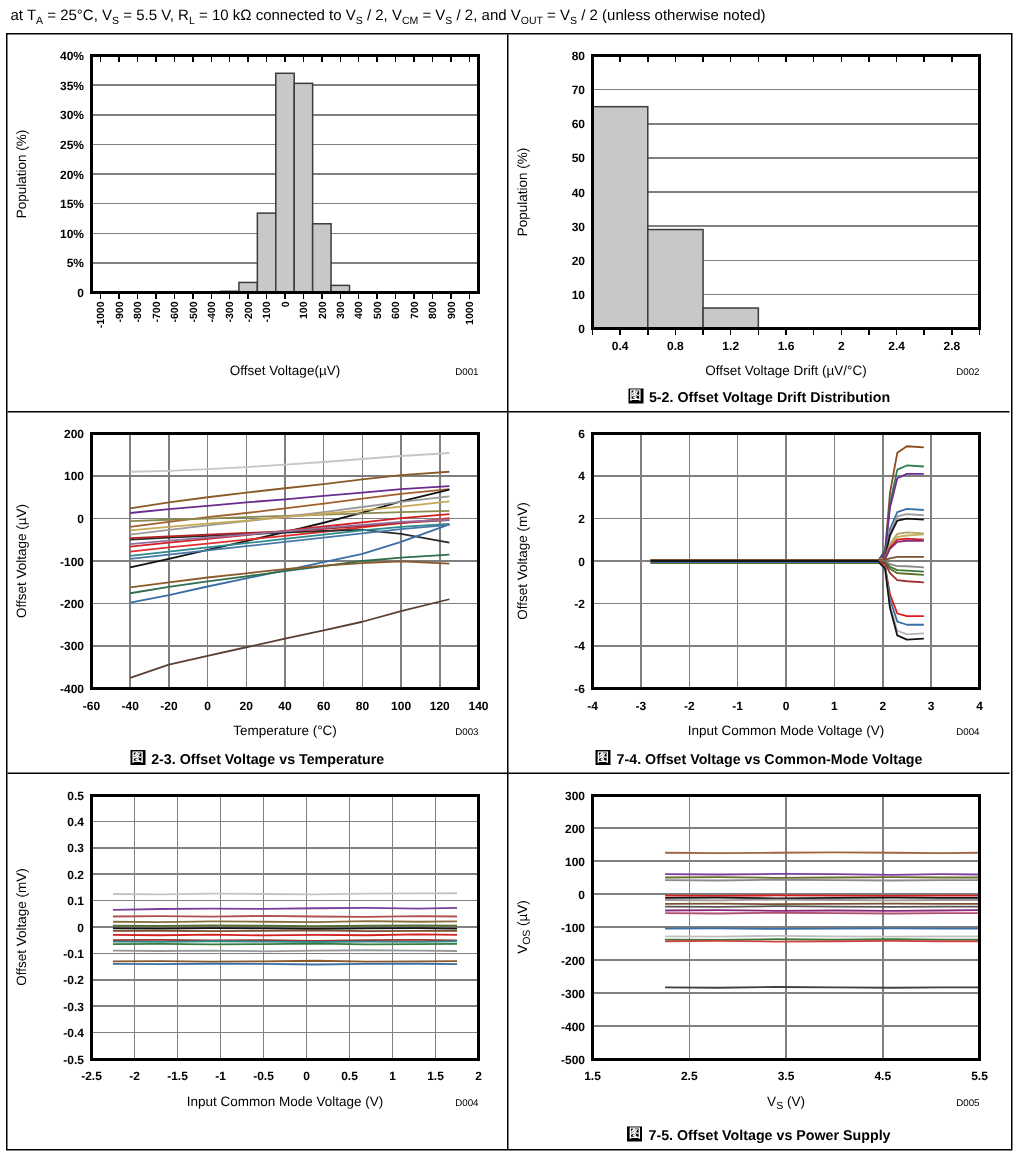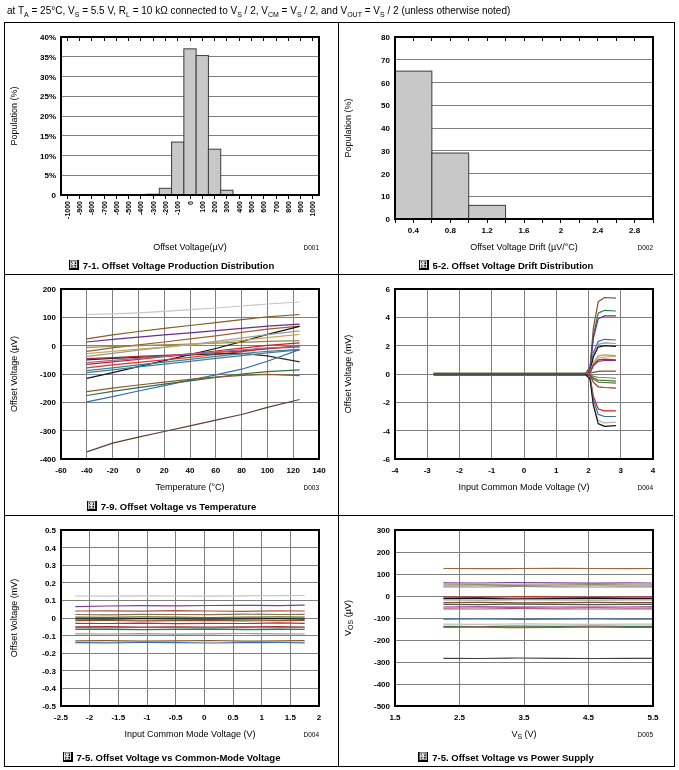--- a/index.html
+++ b/index.html
@@ -107,23 +107,20 @@
           <text x="246.92857142857144" y="176" text-anchor="end" font-size="7" font-weight="bold" transform="rotate(-90 246.92857142857144 176)">500</text>
           <text x="259.2142857142857" y="176" text-anchor="end" font-size="7" font-weight="bold" transform="rotate(-90 259.2142857142857 176)">600</text>
           <text x="271.5" y="176" text-anchor="end" font-size="7" font-weight="bold" transform="rotate(-90 271.5 176)">700</text>
           <text x="283.7857142857143" y="176" text-anchor="end" font-size="7" font-weight="bold" transform="rotate(-90 283.7857142857143 176)">800</text>
           <text x="296.07142857142856" y="176" text-anchor="end" font-size="7" font-weight="bold" transform="rotate(-90 296.07142857142856 176)">900</text>
           <text x="308.3571428571429" y="176" text-anchor="end" font-size="7" font-weight="bold" transform="rotate(-90 308.3571428571429 176)">1000</text>
           <text x="183" y="225" text-anchor="middle" font-size="9"><tspan>Offset Voltage(µV)</tspan></text>
           <text x="10" y="91" text-anchor="middle" font-size="9" transform="rotate(-90 10 91)"><tspan>Population (%)</tspan></text>
           <text x="312" y="225" text-anchor="end" font-size="6.5" fill="#b9b9b9">D001</text>
         </svg>
-      <div class="caption">
-        <span class="glyph">图</span><span>7-1. Offset Voltage Production Distribution</span>
-      </div>
     </div>
 
     <div class="cell">
       <svg width="330" height="230">
           <line x1="54" x2="312" y1="171.25" y2="171.25" stroke="#7f7f7f" stroke-width="1" shape-rendering="crispEdges"></line>
           <line x1="54" x2="312" y1="148.5" y2="148.5" stroke="#7f7f7f" stroke-width="1" shape-rendering="crispEdges"></line>
           <line x1="54" x2="312" y1="125.75" y2="125.75" stroke="#7f7f7f" stroke-width="1" shape-rendering="crispEdges"></line>
           <line x1="54" x2="312" y1="103" y2="103" stroke="#7f7f7f" stroke-width="1" shape-rendering="crispEdges"></line>
           <line x1="54" x2="312" y1="80.25" y2="80.25" stroke="#7f7f7f" stroke-width="1" shape-rendering="crispEdges"></line>
           <line x1="54" x2="312" y1="57.5" y2="57.5" stroke="#7f7f7f" stroke-width="1" shape-rendering="crispEdges"></line>
@@ -239,21 +236,21 @@
           <text x="208.79999999999998" y="196" text-anchor="middle" font-size="8" font-weight="bold">60</text>
           <text x="234.6" y="196" text-anchor="middle" font-size="8" font-weight="bold">80</text>
           <text x="260.4" y="196" text-anchor="middle" font-size="8" font-weight="bold">100</text>
           <text x="286.20000000000005" y="196" text-anchor="middle" font-size="8" font-weight="bold">120</text>
           <text x="312" y="196" text-anchor="middle" font-size="8" font-weight="bold">140</text>
           <text x="183" y="213" text-anchor="middle" font-size="9"><tspan>Temperature (°C)</tspan></text>
           <text x="10" y="97" text-anchor="middle" font-size="9" transform="rotate(-90 10 97)"><tspan>Offset Voltage (µV)</tspan></text>
           <text x="312" y="213" text-anchor="end" font-size="6.5" fill="#b9b9b9">D003</text>
         </svg>
       <div class="caption">
-        <span class="glyph">图</span><span>7-9. Offset Voltage vs Temperature</span>
+        <span class="glyph">图</span><span>2-3. Offset Voltage vs Temperature</span>
       </div>
     </div>
 
     <div class="cell">
       <svg width="330" height="218">
           <line x1="54" x2="312" y1="153.66666666666669" y2="153.66666666666669" stroke="#7f7f7f" stroke-width="1" shape-rendering="crispEdges"></line>
           <line x1="54" x2="312" y1="125.33333333333333" y2="125.33333333333333" stroke="#7f7f7f" stroke-width="1" shape-rendering="crispEdges"></line>
           <line x1="54" x2="312" y1="97" y2="97" stroke="#7f7f7f" stroke-width="1" shape-rendering="crispEdges"></line>
           <line x1="54" x2="312" y1="68.66666666666666" y2="68.66666666666666" stroke="#7f7f7f" stroke-width="1" shape-rendering="crispEdges"></line>
           <line x1="54" x2="312" y1="40.33333333333333" y2="40.33333333333333" stroke="#7f7f7f" stroke-width="1" shape-rendering="crispEdges"></line>
@@ -297,20 +294,23 @@
           <text x="150.75" y="196" text-anchor="middle" font-size="8" font-weight="bold">-1</text>
           <text x="183" y="196" text-anchor="middle" font-size="8" font-weight="bold">0</text>
           <text x="215.25" y="196" text-anchor="middle" font-size="8" font-weight="bold">1</text>
           <text x="247.5" y="196" text-anchor="middle" font-size="8" font-weight="bold">2</text>
           <text x="279.75" y="196" text-anchor="middle" font-size="8" font-weight="bold">3</text>
           <text x="312" y="196" text-anchor="middle" font-size="8" font-weight="bold">4</text>
           <text x="183" y="213" text-anchor="middle" font-size="9"><tspan>Input Common Mode Voltage (V)</tspan></text>
           <text x="10" y="97" text-anchor="middle" font-size="9" transform="rotate(-90 10 97)"><tspan>Offset Voltage (mV)</tspan></text>
           <text x="312" y="213" text-anchor="end" font-size="6.5" fill="#b9b9b9">D004</text>
         </svg>
+      <div class="caption">
+        <span class="glyph">图</span><span>7-4. Offset Voltage vs Common-Mode Voltage</span>
+      </div>
     </div>
 
     <div class="cell">
       <svg width="330" height="224">
           <line x1="54" x2="312" y1="170.4" y2="170.4" stroke="#7f7f7f" stroke-width="1" shape-rendering="crispEdges"></line>
           <line x1="54" x2="312" y1="152.8" y2="152.8" stroke="#7f7f7f" stroke-width="1" shape-rendering="crispEdges"></line>
           <line x1="54" x2="312" y1="135.2" y2="135.2" stroke="#7f7f7f" stroke-width="1" shape-rendering="crispEdges"></line>
           <line x1="54" x2="312" y1="117.6" y2="117.6" stroke="#7f7f7f" stroke-width="1" shape-rendering="crispEdges"></line>
           <line x1="54" x2="312" y1="100" y2="100" stroke="#7f7f7f" stroke-width="1" shape-rendering="crispEdges"></line>
           <line x1="54" x2="312" y1="82.4" y2="82.4" stroke="#7f7f7f" stroke-width="1" shape-rendering="crispEdges"></line>
@@ -358,23 +358,20 @@
           <text x="168.66666666666666" y="202" text-anchor="middle" font-size="8" font-weight="bold">-0.5</text>
           <text x="197.33333333333334" y="202" text-anchor="middle" font-size="8" font-weight="bold">0</text>
           <text x="226" y="202" text-anchor="middle" font-size="8" font-weight="bold">0.5</text>
           <text x="254.66666666666666" y="202" text-anchor="middle" font-size="8" font-weight="bold">1</text>
           <text x="283.3333333333333" y="202" text-anchor="middle" font-size="8" font-weight="bold">1.5</text>
           <text x="312" y="202" text-anchor="middle" font-size="8" font-weight="bold">2</text>
           <text x="183" y="219" text-anchor="middle" font-size="9"><tspan>Input Common Mode Voltage (V)</tspan></text>
           <text x="10" y="100" text-anchor="middle" font-size="9" transform="rotate(-90 10 100)"><tspan>Offset Voltage (mV)</tspan></text>
           <text x="312" y="219" text-anchor="end" font-size="6.5" fill="#b9b9b9">D004</text>
         </svg>
-      <div class="caption">
-        <span class="glyph">图</span><span>7-5. Offset Voltage vs Common-Mode Voltage</span>
-      </div>
     </div>
 
     <div class="cell">
       <svg width="330" height="224">
           <line x1="54" x2="312" y1="166" y2="166" stroke="#7f7f7f" stroke-width="1" shape-rendering="crispEdges"></line>
           <line x1="54" x2="312" y1="144" y2="144" stroke="#7f7f7f" stroke-width="1" shape-rendering="crispEdges"></line>
           <line x1="54" x2="312" y1="122" y2="122" stroke="#7f7f7f" stroke-width="1" shape-rendering="crispEdges"></line>
           <line x1="54" x2="312" y1="100" y2="100" stroke="#7f7f7f" stroke-width="1" shape-rendering="crispEdges"></line>
           <line x1="54" x2="312" y1="78" y2="78" stroke="#7f7f7f" stroke-width="1" shape-rendering="crispEdges"></line>
           <line x1="54" x2="312" y1="56" y2="56" stroke="#7f7f7f" stroke-width="1" shape-rendering="crispEdges"></line>

